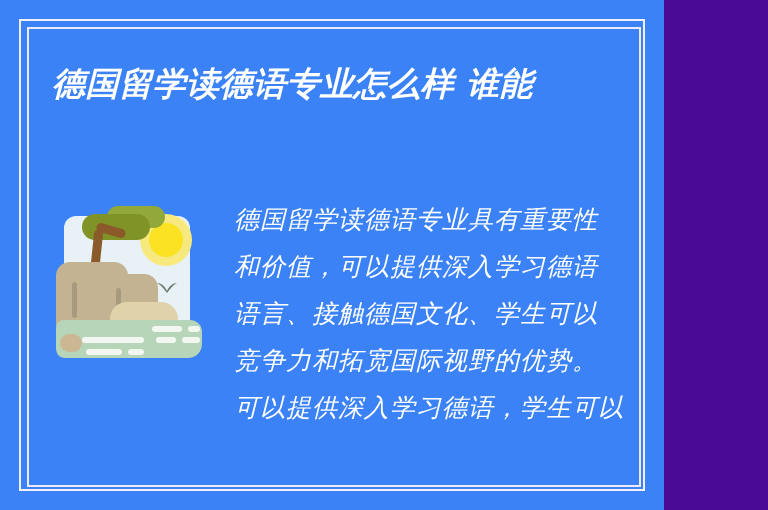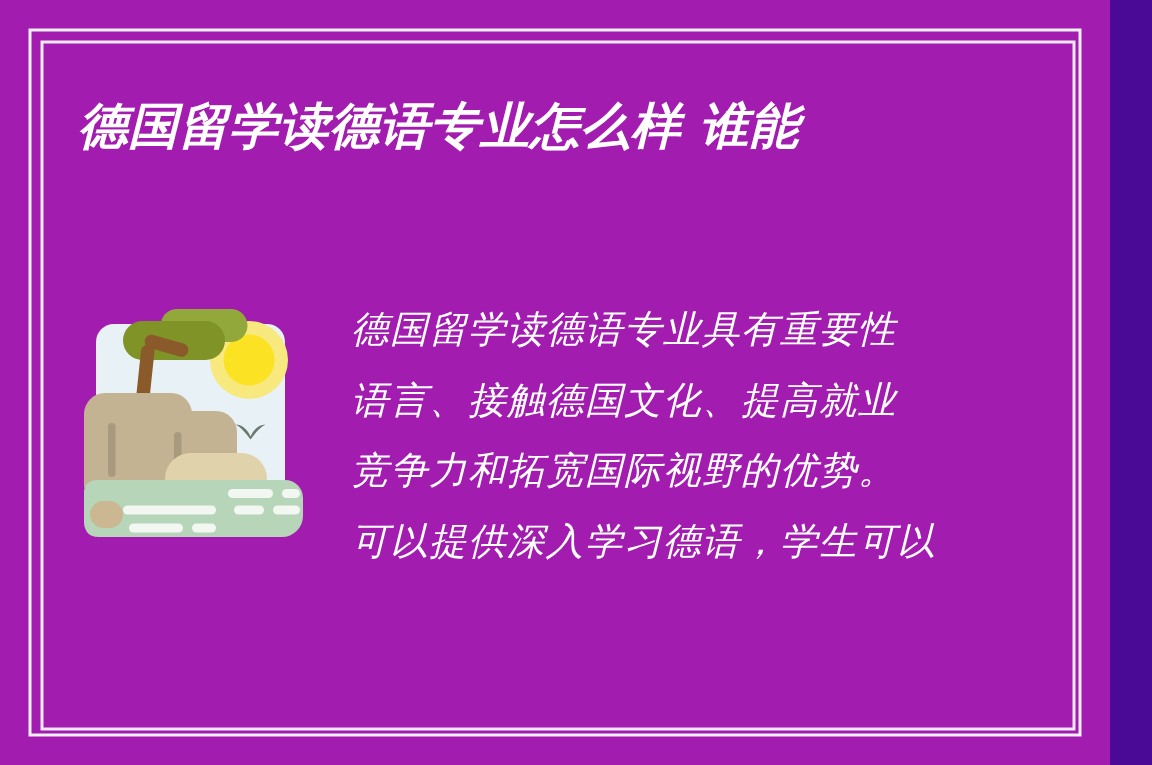--- a/index.html
+++ b/index.html
@@ -9,23 +9,23 @@
   body {
     width: 768px;
     height: 510px;
     overflow: hidden;
     background: #4a0a96;
     font-family: "DejaVu Sans", "Liberation Sans", sans-serif;
   }
 
   .poster {
     position: relative;
-    width: 740px;
+    width: 664px;
     height: 510px;
-    background: #a21caf;
+    background: #3b82f6;
     overflow: hidden;
   }
 
   
   .frame-outer {
     position: absolute;
     left: 19px;
     top: 19px;
     right: 19px;
     bottom: 19px;
@@ -292,20 +292,21 @@
 
         <svg class="bird" viewBox="0 0 22 12">
           <path d="M1 1 C5 1 9 4 11 9 C13 4 17 1 21 1 C17 3 14 7 11 11 C8 7 5 3 1 1 Z" fill="#6b7a70"></path>
         </svg>
 
       </div>
     </div>
 
     <div class="body-wrap">
       <div class="body-line">德国留学读德语专业具有重要性</div>
-      <div class="body-line">语言、接触德国文化、提高就业</div>
+      <div class="body-line">和价值，可以提供深入学习德语</div>
+      <div class="body-line">语言、接触德国文化、学生可以</div>
       <div class="body-line">竞争力和拓宽国际视野的优势。</div>
       <div class="body-line">可以提供深入学习德语，学生可以</div>
     </div>
 
   </div>
 
 </div>
 
 </body></html>

